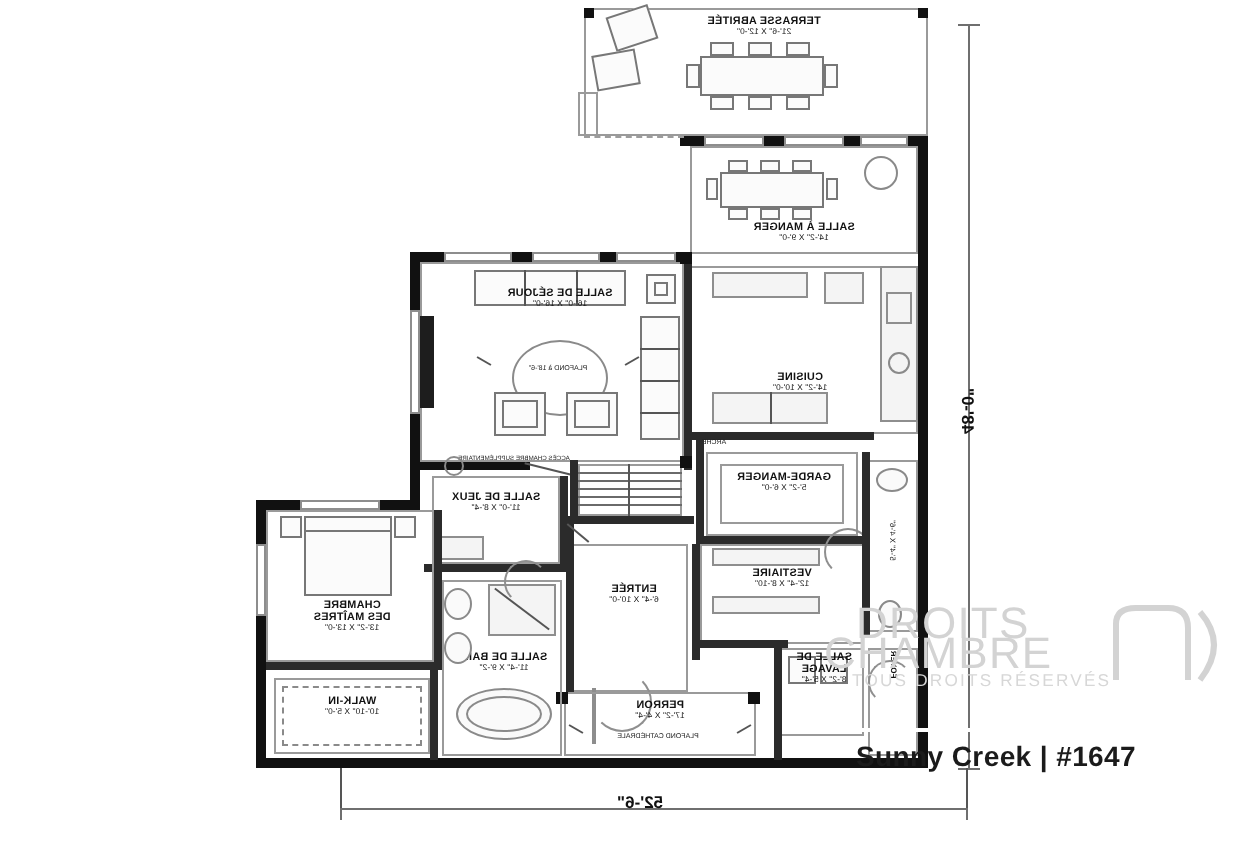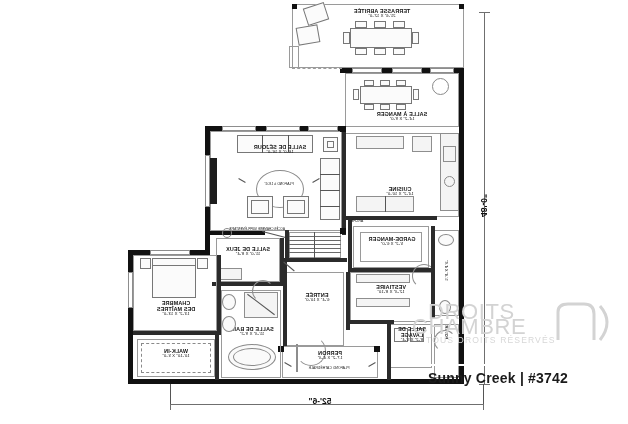--- a/index.html
+++ b/index.html
@@ -349,15 +349,15 @@
     <div class="wm-l1">DROITS</div>
     <div class="wm-l2">CHAMBRE</div>
     <div class="wm-l3">TOUS DROITS RÉSERVÉS</div>
     <svg class="wm-mark" viewBox="0 0 64 44">
       <path d="M4 40 L4 12 Q4 4 14 4 L30 4 Q40 4 40 14 L40 40" fill="none" stroke="#d3d3d3" stroke-width="3"></path>
       <path d="M46 6 Q60 22 46 40" fill="none" stroke="#d3d3d3" stroke-width="3"></path>
     </svg>
   </div>
 
   <div id="capbar"></div>
-  <div id="caption">Sunny Creek | #3742</div>
+  <div id="caption">Sunny Creek | #1647</div>
 
 </div>
 
 </body></html>

